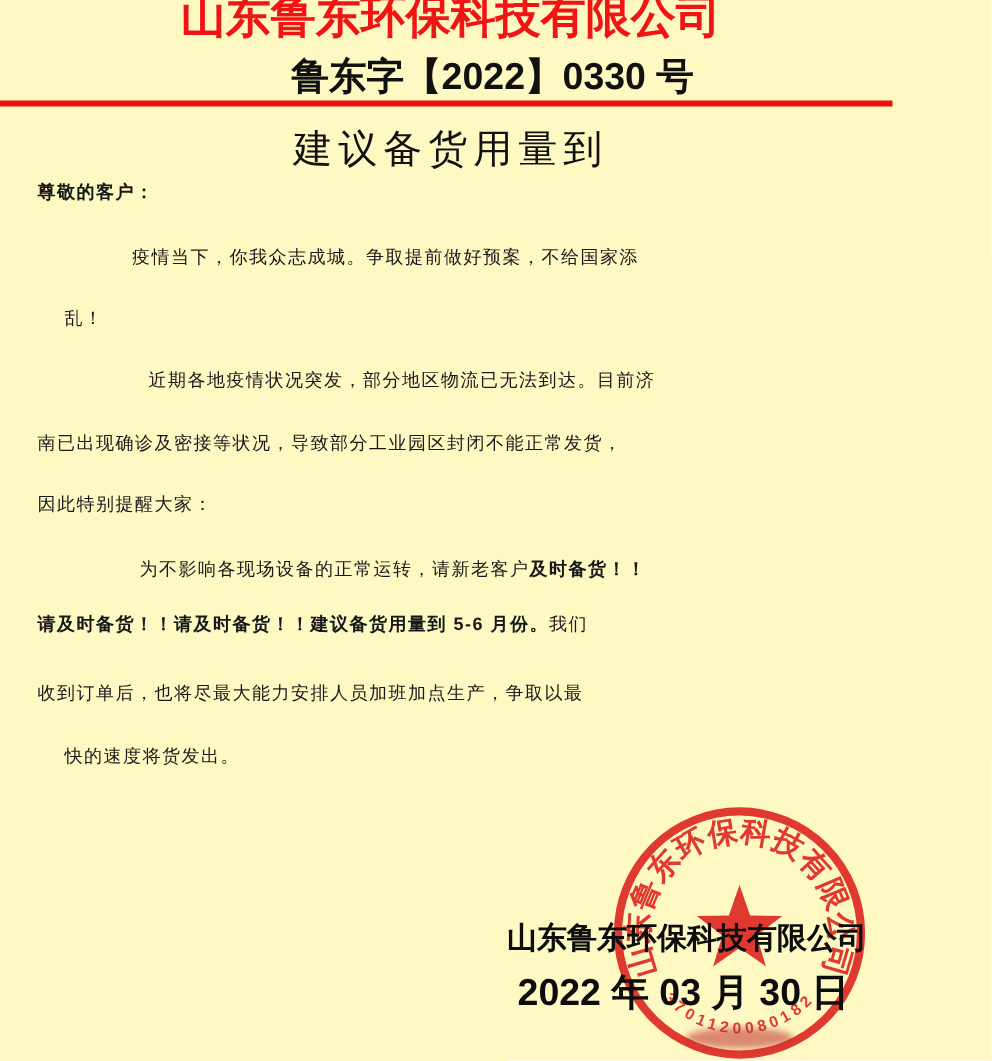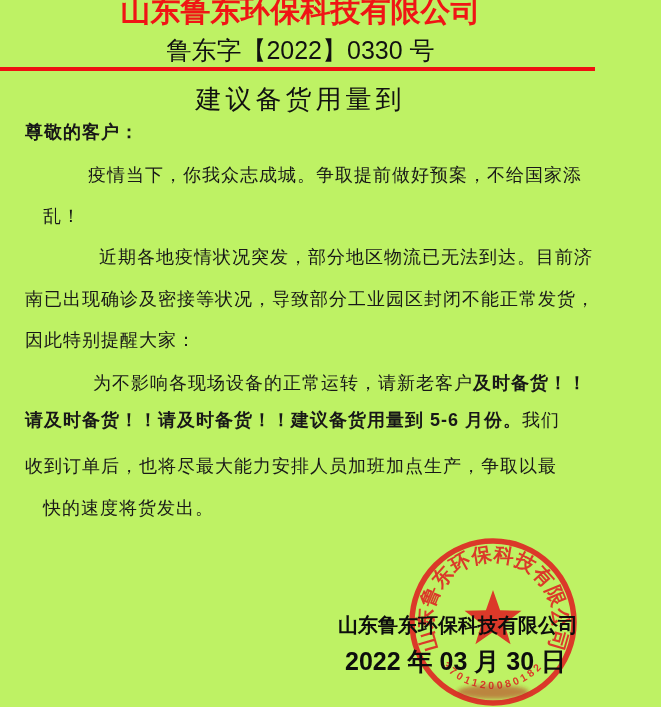--- a/index.html
+++ b/index.html
@@ -1,27 +1,27 @@
 <!DOCTYPE html>
 <html><head>
 <meta charset="utf-8">
 <style>
   html,body{margin:0;padding:0;background:#ffffff;}
   #page{
     position:relative;width:661px;height:707px;overflow:hidden;
-    background:#bef264;font-family:"Liberation Sans","DejaVu Sans",sans-serif;
+    background:#fef9c3;font-family:"Liberation Sans","DejaVu Sans",sans-serif;
     color:#151515;
   }
   .abs{position:absolute;white-space:nowrap;}
   .center-col{left:0;width:601px;text-align:center;}
   #company-title{top:-9px;font-size:30px;font-weight:bold;color:#f01515;letter-spacing:0px;}
-  #doc-number{top:34px;font-size:25px;font-weight:normal;color:#111;}
+  #doc-number{top:34px;font-size:25px;font-weight:bold;color:#111;margin-left:28px;}
   #divider{top:67px;left:0;width:595px;height:4px;background:#ee1111;}
   #doc-title{top:82px;font-family:"Liberation Serif","DejaVu Serif",serif;font-size:26px;letter-spacing:4px;color:#111;}
-  .bodyline{font-size:18px;letter-spacing:1px;color:#181818;}
+  .bodyline{font-size:12px;letter-spacing:1px;color:#181818;}
   .b{font-weight:bold;}
   #sig-company{top:612px;right:83px;font-size:20px;font-weight:bold;color:#0d0d0d;z-index:3;}
   #sig-date{top:645px;right:95px;font-size:25px;font-weight:bold;color:#0d0d0d;z-index:3;}
   #stamp{position:absolute;left:405px;top:534px;width:176px;height:176px;z-index:2;opacity:0.92;}
   .arcText{font-family:"Liberation Sans","DejaVu Sans",sans-serif;font-weight:bold;}
 </style>
 </head>
 <body>
 
 <div id="page">

